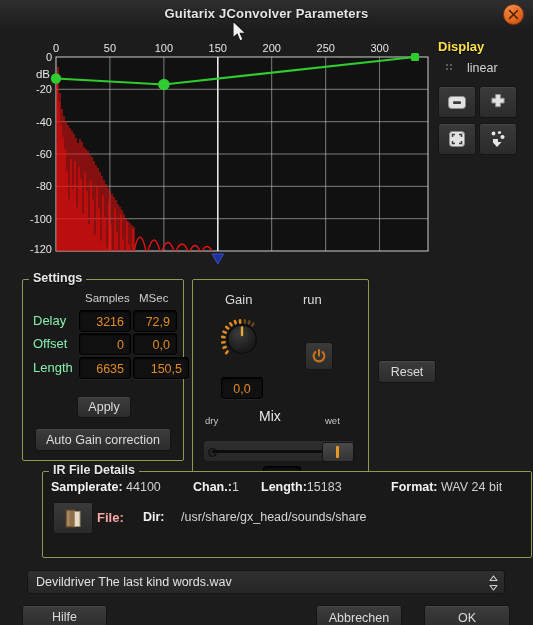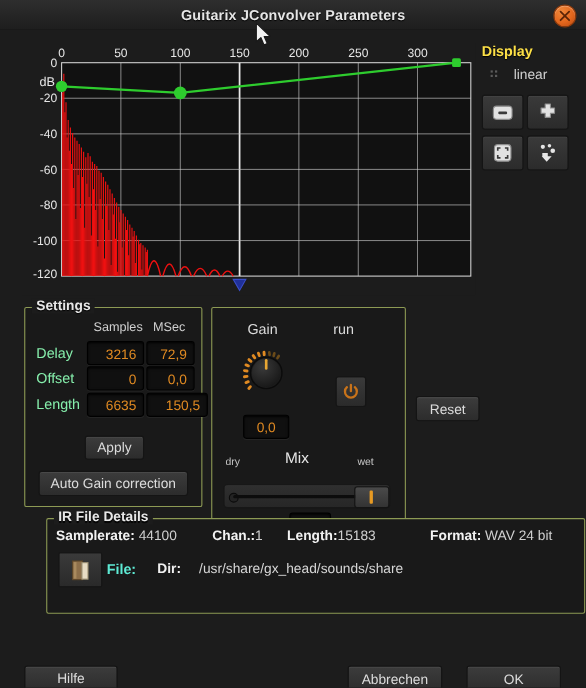--- a/index.html
+++ b/index.html
@@ -138,21 +138,21 @@
   
   .irline1{position:absolute;left:8px;top:8px;width:470px;font-size:12.5px;white-space:nowrap;}
   .irline1 b{color:#f2f2f2;font-weight:bold;}
   .irline1 span.val{color:#d0d0d0;font-weight:normal;}
   .irline1 .seg{position:absolute;}
   #file-button{
     position:absolute;left:10px;top:30px;width:38px;height:30px;border-radius:2px;
     background:linear-gradient(to bottom,#3a3a3a,#2a2a2a);
     border:1px solid #161616;display:flex;align-items:center;justify-content:center;
   }
-  #file-label{position:absolute;left:54px;top:38px;font-size:13px;font-weight:bold;color:#5eead4;}
+  #file-label{position:absolute;left:54px;top:38px;font-size:13px;font-weight:bold;color:#fca5a5;}
   #dir-label{position:absolute;left:100px;top:38px;font-size:12.5px;font-weight:bold;color:#f0f0f0;}
   #dir-value{position:absolute;left:138px;top:38px;font-size:12.5px;color:#d6d6d6;}
 
   
   #file-combo{
     position:absolute;left:27px;top:543px;width:478px;height:24px;border-radius:3px;
     background:linear-gradient(to bottom,#303030,#262626);
     border:1px solid #141414;box-sizing:border-box;
   }
   #file-combo .txt{position:absolute;left:8px;top:4px;font-size:12.5px;color:#e2e2e2;}
@@ -477,20 +477,29 @@
           <rect x="1" y="1" width="9" height="17" fill="#8d6f4a" stroke="#5b4528"></rect>
           <rect x="9.5" y="2.5" width="5.5" height="15" fill="#e8dcc4" stroke="#9c8f72"></rect>
           <rect x="2" y="2" width="2.5" height="15" fill="#a98a5e"></rect>
         </svg>
       </div>
       <span id="file-label">File:</span>
       <span id="dir-label">Dir:</span>
       <span id="dir-value">/usr/share/gx_head/sounds/share</span>
     </div>
 
+    <div id="file-combo">
+      <span class="txt">Devildriver The last kind words.wav</span>
+      <span class="spin">
+        <svg width="11" height="18" viewBox="0 0 11 18">
+          <path d="M5.5 2 L9 6.5 H2 Z" fill="none" stroke="#cfcfcf" stroke-width="1.2" stroke-linejoin="round"></path>
+          <path d="M5.5 16 L9 11.5 H2 Z" fill="none" stroke="#cfcfcf" stroke-width="1.2" stroke-linejoin="round"></path>
+        </svg>
+      </span>
+    </div>
 
     <div class="btn" id="help-button">Hilfe</div>
     <div class="btn" id="cancel-button">Abbrechen</div>
     <div class="btn" id="ok-button">OK</div>
 
   </div>
 
   <svg id="cursor" width="16" height="24" viewBox="0 0 16 24">
     <path d="M1 1 L1 18 L5.2 14.2 L8 21 L11 19.6 L8.2 13.2 L13.5 13 Z" fill="#f2f2f2" stroke="#1a1a1a" stroke-width="1.1" stroke-linejoin="round"></path>
   </svg>

